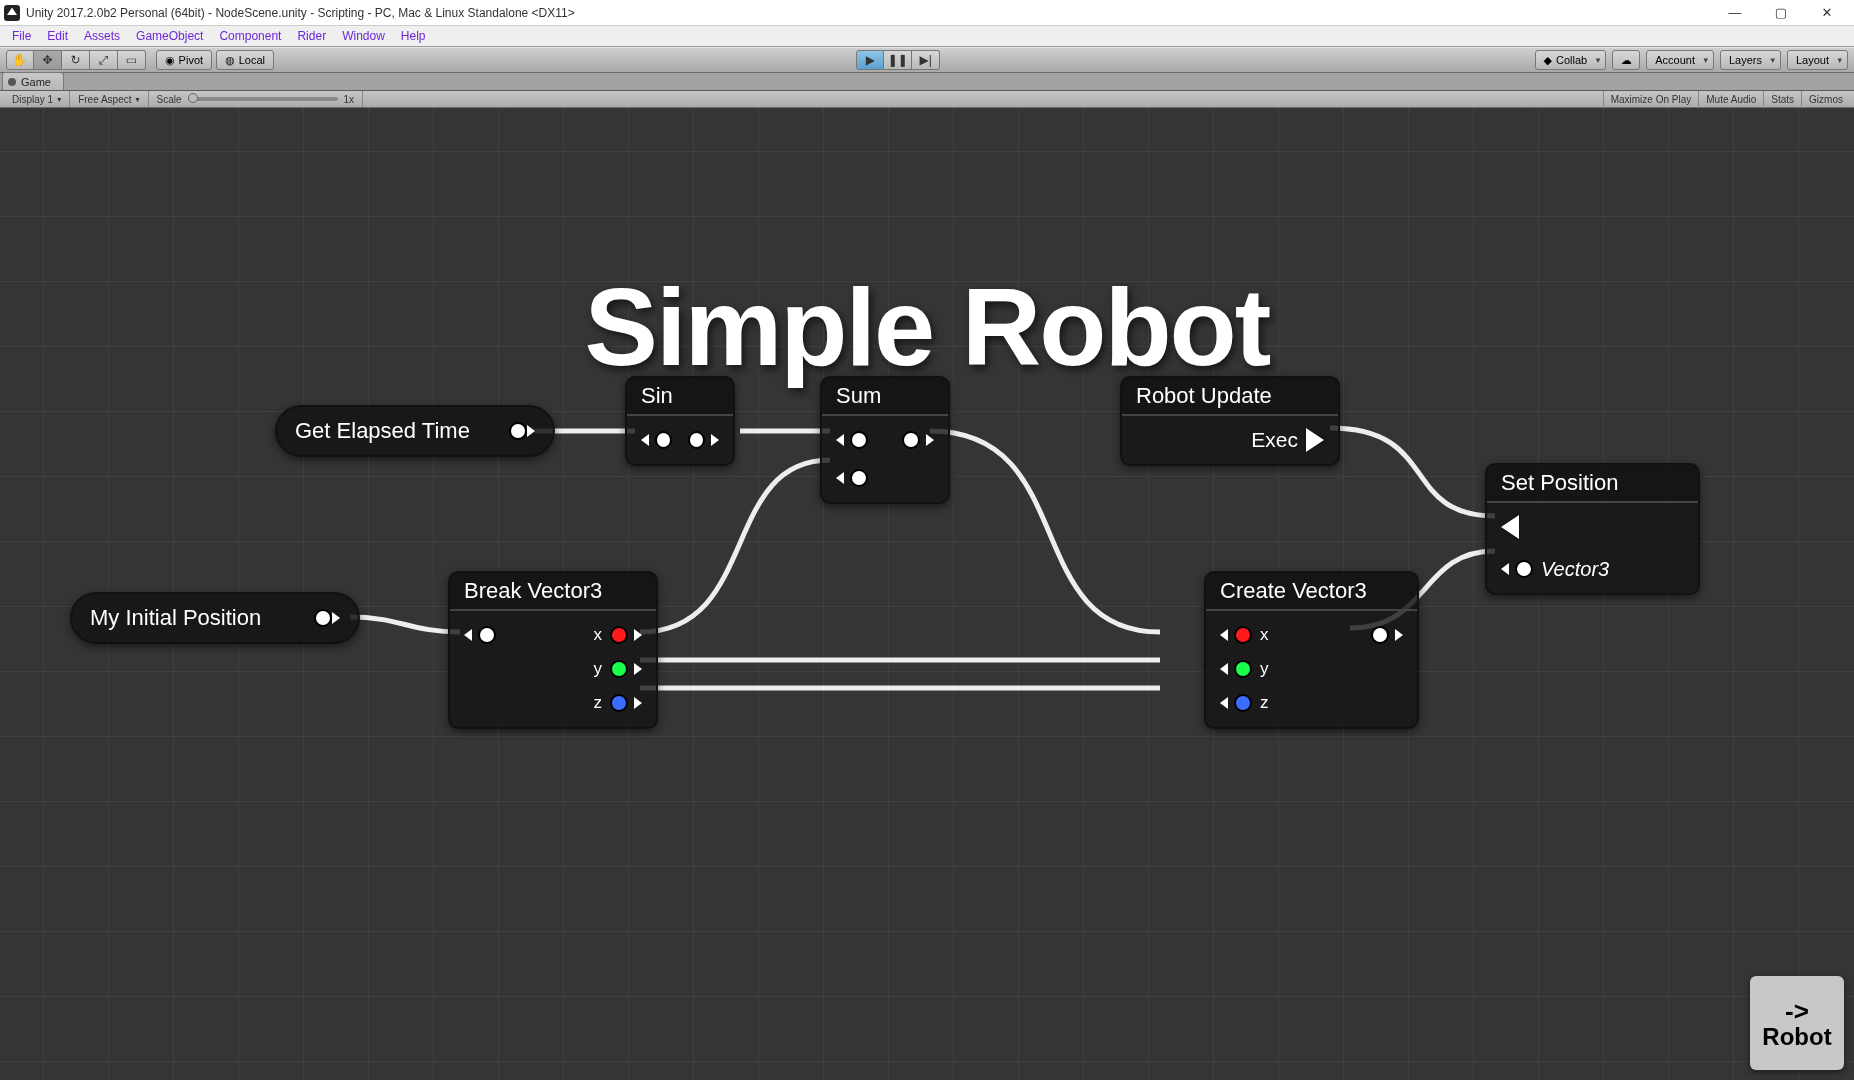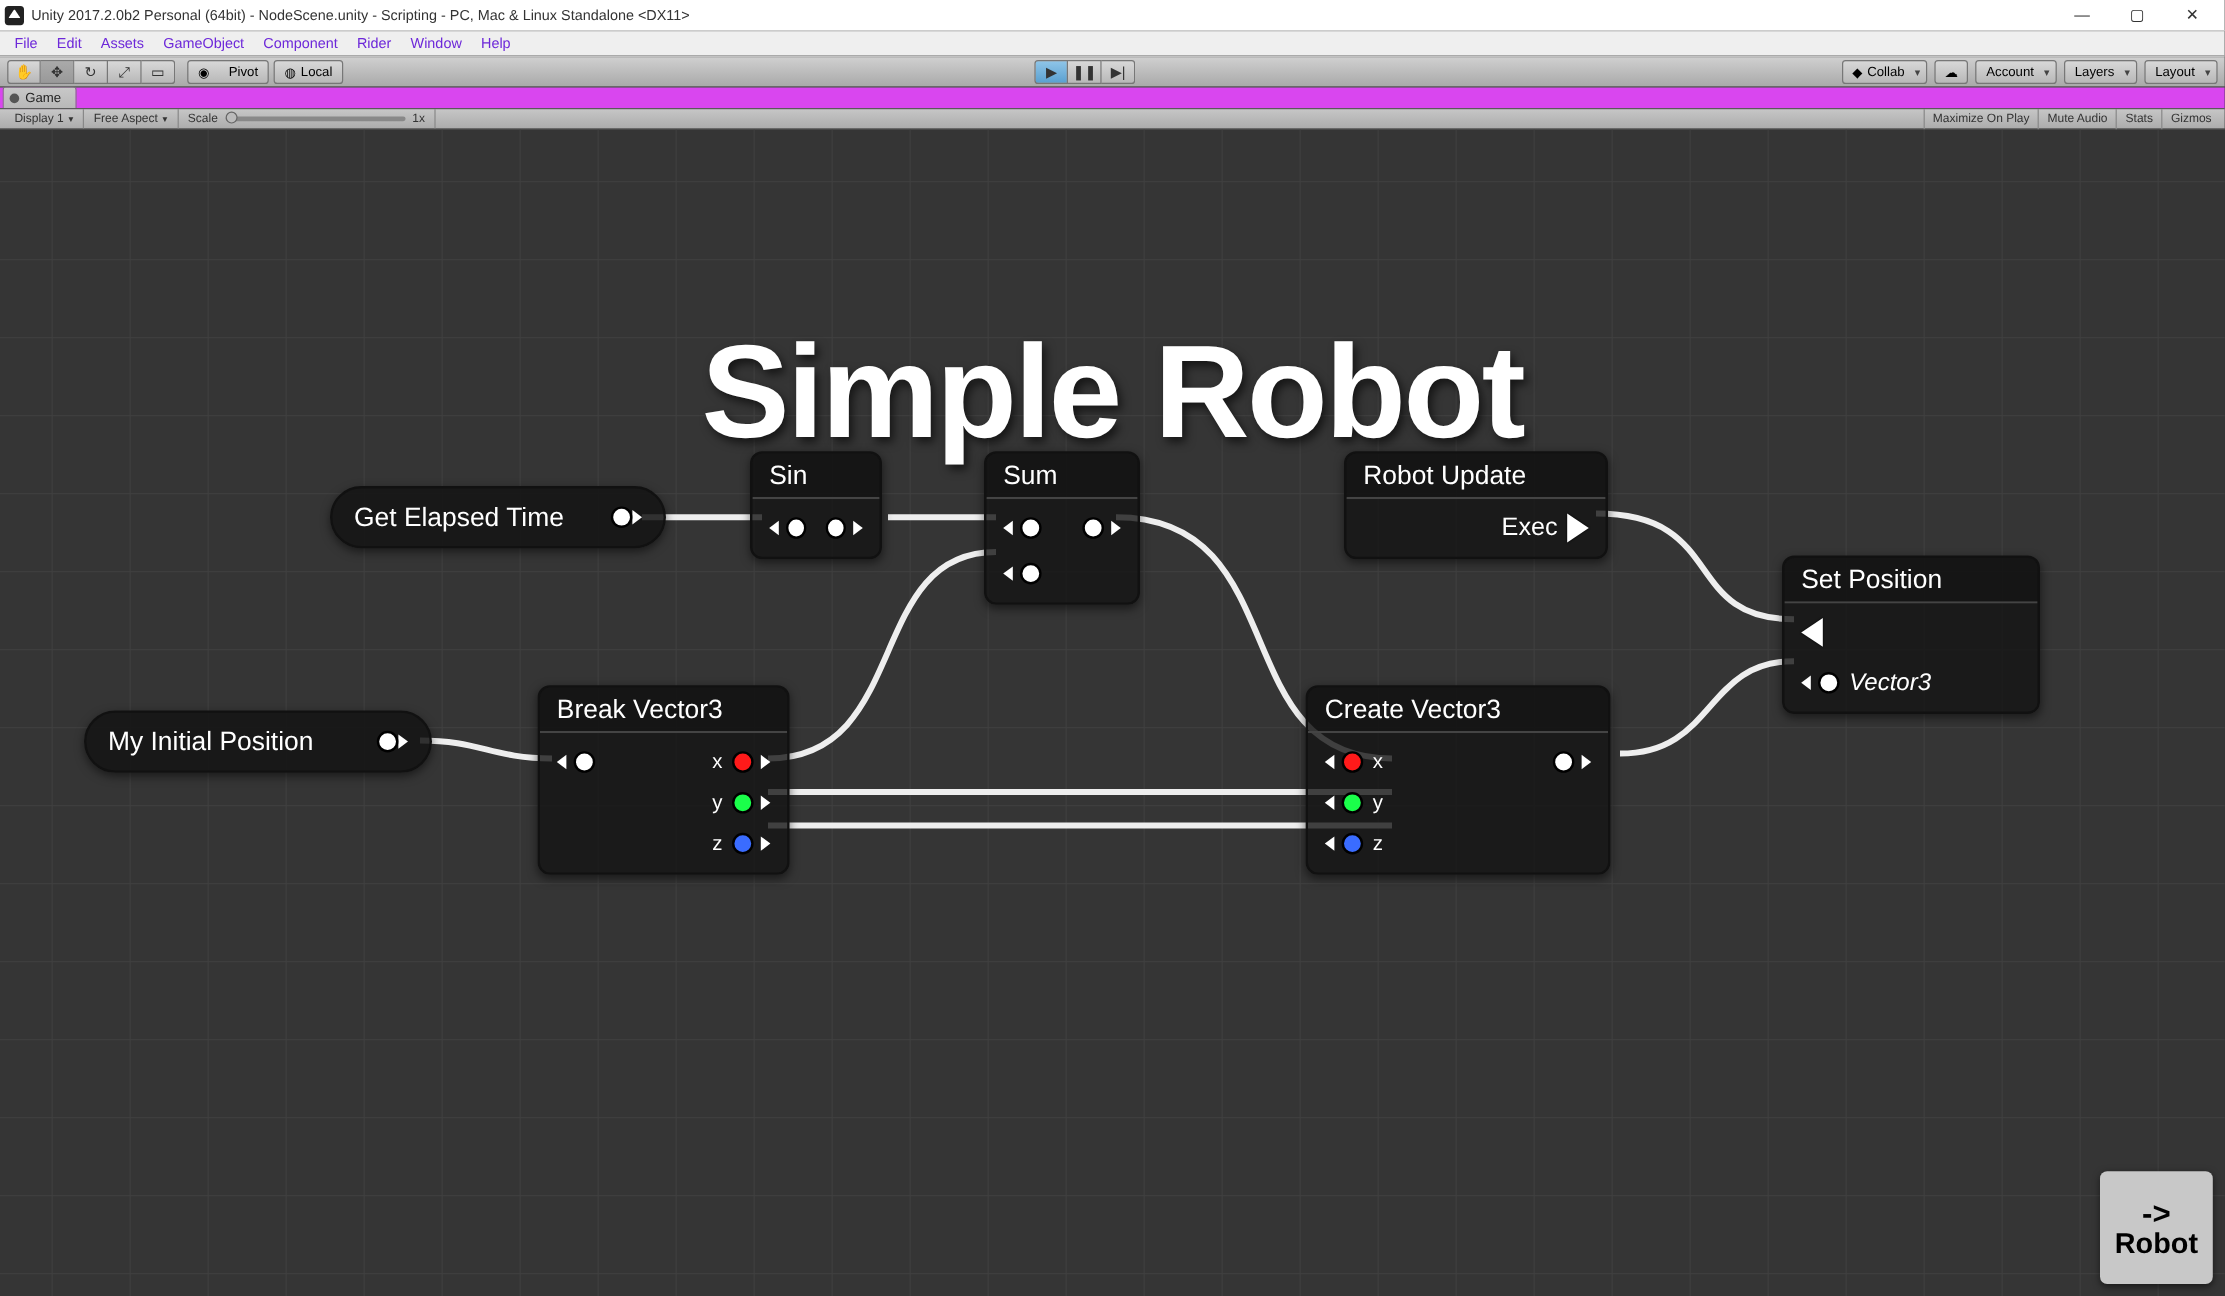--- a/index.html
+++ b/index.html
@@ -26,21 +26,21 @@
 .tool-btn.active { background:linear-gradient(#aaa,#999); }
 .pill-btn { height:20px; padding:0 8px; background:linear-gradient(#d8d8d8,#b8b8b8); border:1px solid #777; border-radius:3px; display:flex; align-items:center; font-size:11px; margin-right:4px; }
 .spacer { flex:1; }
 .play-controls { display:flex; }
 .play-controls .tool-btn.playing { background:linear-gradient(#8fc5e8,#5aa0d0); }
 .tool-dropdown { height:20px; padding:0 18px 0 8px; background:linear-gradient(#d8d8d8,#b8b8b8); border:1px solid #777; border-radius:3px; margin-left:6px; font-size:11px; display:flex; align-items:center; position:relative; }
 .tool-dropdown::after { content:"▾"; position:absolute; right:5px; font-size:9px; color:#444; }
 .cloud-btn { width:28px; height:20px; background:linear-gradient(#d8d8d8,#b8b8b8); border:1px solid #777; border-radius:3px; margin-left:6px; display:flex; align-items:center; justify-content:center; }
 
 
-.tab-strip { height:18px; background:#d946ef; display:flex; align-items:flex-end; border-bottom:1px solid #5a5a5a; }
+.tab-strip { height:18px; background:#a3a3a3; display:flex; align-items:flex-end; border-bottom:1px solid #5a5a5a; }
 .tab { height:18px; padding:0 12px 0 18px; background:linear-gradient(#c8c8c8,#b8b8b8); border:1px solid #777; border-bottom:none; border-radius:3px 3px 0 0; font-size:11px; display:flex; align-items:center; color:#222; position:relative; margin-left:2px; }
 .tab::before { content:""; width:8px; height:8px; border-radius:50%; background:#555; position:absolute; left:5px; }
 
 
 .game-toolbar { height:17px; background:linear-gradient(#c6c6c6,#acacac); border-bottom:1px solid #6b6b6b; display:flex; align-items:center; font-size:10px; color:#333; padding:0 4px; }
 .gt-item { padding:0 8px; border-right:1px solid #888; height:100%; display:flex; align-items:center; }
 .gt-item.dd::after { content:"▾"; margin-left:4px; font-size:8px; }
 .gt-slider-track { width:150px; height:4px; background:#888; border-radius:2px; margin:0 6px; position:relative; }
 .gt-slider-thumb { width:10px; height:10px; background:#bbb; border:1px solid #666; border-radius:50%; position:absolute; top:-4px; left:0; }
 .gt-right { margin-left:auto; display:flex; }
@@ -111,21 +111,21 @@
 </div>
 
 <div class="toolbar">
   <div class="tool-group">
     <div class="tool-btn">✋</div>
     <div class="tool-btn active">✥</div>
     <div class="tool-btn">↻</div>
     <div class="tool-btn">⤢</div>
     <div class="tool-btn">▭</div>
   </div>
-  <div class="pill-btn">◉ <span style="margin-left:16px">Pivot</span></div>
+  <div class="pill-btn">◉ <span style="margin-left:4px">Pivot</span></div>
   <div class="pill-btn">◍ <span style="margin-left:4px">Local</span></div>
   <div class="spacer"></div>
   <div class="play-controls tool-group">
     <div class="tool-btn playing">▶</div>
     <div class="tool-btn">❚❚</div>
     <div class="tool-btn">▶|</div>
   </div>
   <div class="spacer"></div>
   <div class="tool-dropdown">◆ <span style="margin-left:4px">Collab</span></div>
   <div class="cloud-btn">☁</div>
@@ -250,21 +250,21 @@
         <span class="port-chev out"></span>
       </div>
       <div class="row just-end">
         <span class="small-label">z</span>
         <span class="port blue"></span>
         <span class="port-chev out"></span>
       </div>
     </div>
   </div>
 
-  <div class="node box" style="left:1088px; top:463px; width:254px;">
+  <div class="node box" style="left:1204px; top:463px; width:215px;">
     <div class="node-header">Create Vector3</div>
     <div class="node-body" style="gap:6px;">
       <div class="row">
         <span class="port-chev in"></span>
         <span class="port red"></span>
         <span class="small-label">x</span>
         <div style="flex:1"></div>
         <span class="port"></span>
         <span class="port-chev out"></span>
       </div>

